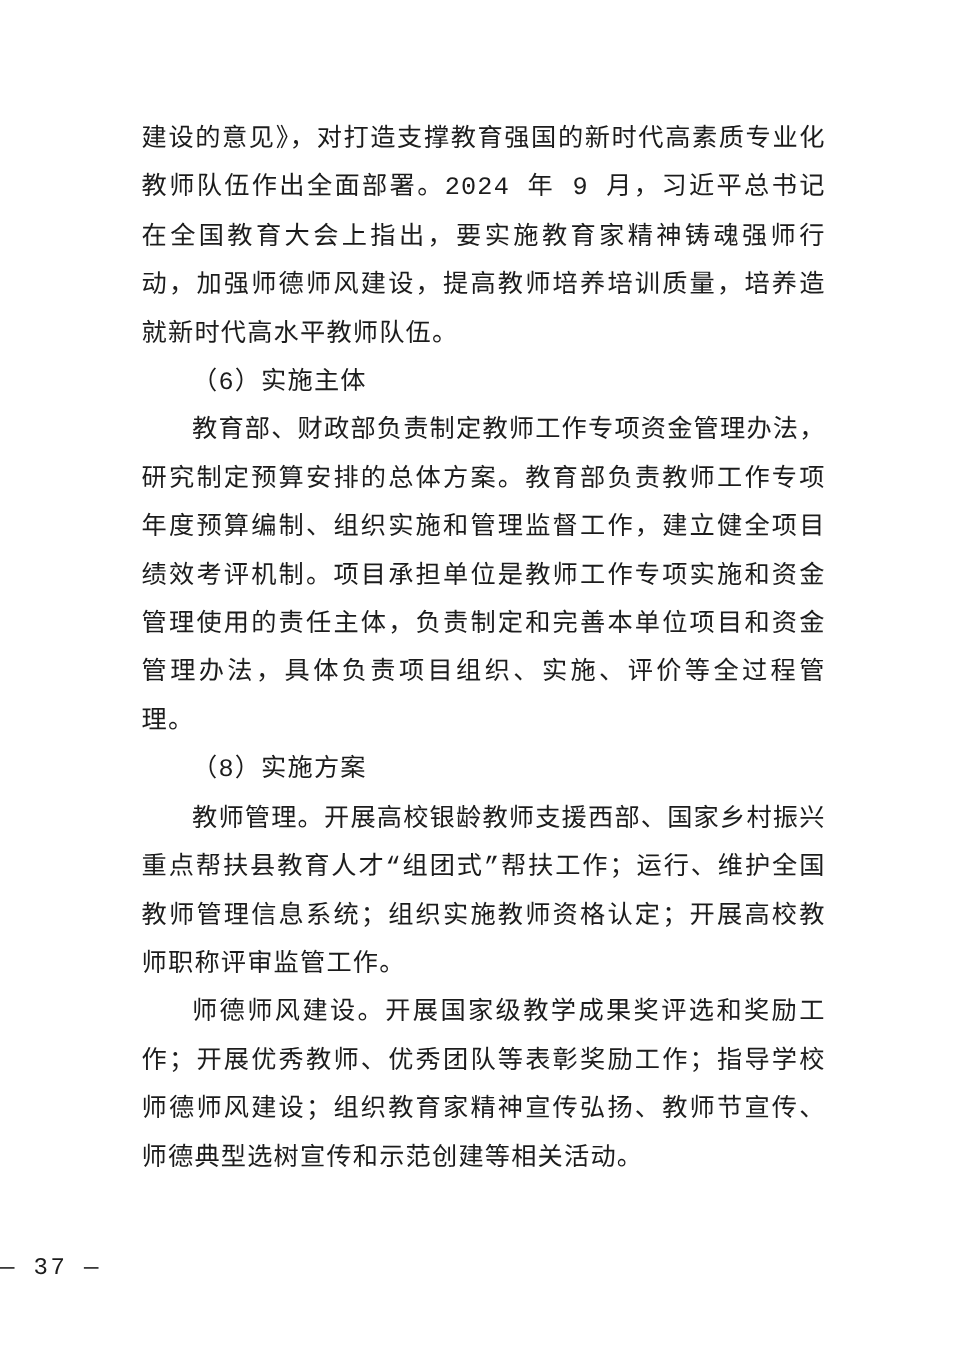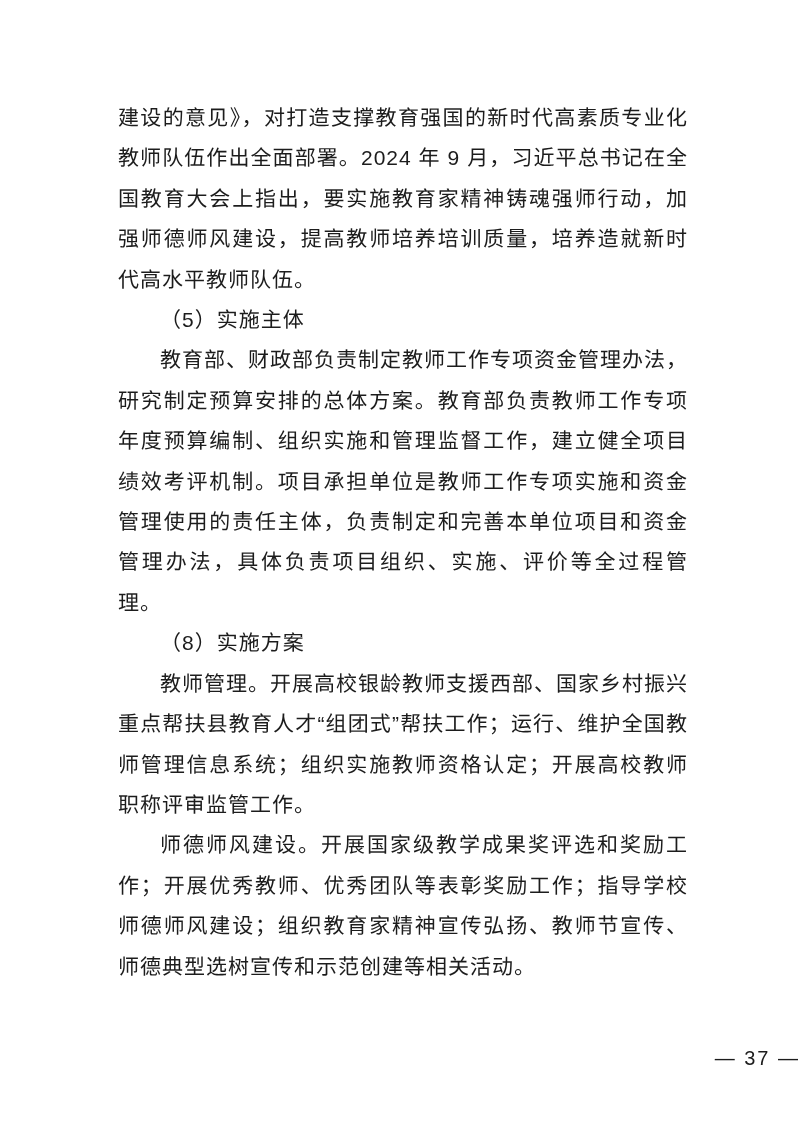--- a/index.html
+++ b/index.html
@@ -6,21 +6,21 @@
     margin: 0;
     padding: 0;
     background: #ffffff;
   }
   .page {
     position: relative;
     width: 800px;
     height: 1131px;
     background: #ffffff;
     overflow: hidden;
-    font-family: Liberation Sans, sans-serif;
+    font-family: Liberation Mono, monospace;
     color: #1c1c1c;
   }
   .doc-body {
     position: absolute;
     left: 118px;
     top: 98px;
     width: 570px;
     font-size: 21px;
     line-height: 40.4px;
     letter-spacing: 1px;
@@ -32,34 +32,34 @@
     text-indent: 2em;
   }
   .para.body-continuation {
     text-indent: 0;
   }
   .footer {
     position: absolute;
     left: 0;
     top: 1046px;
     width: 100%;
-    text-align: right;
+    text-align: left;
     font-size: 20px;
     line-height: 24px;
     letter-spacing: 2px;
     color: #1c1c1c;
   }
 </style>
 </head>
 <body>
 
 <div class="page">
   <div class="doc-body">
 
   <p class="para body-continuation">建设的意见》，对打造支撑教育强国的新时代高素质专业化教师队伍作出全面部署。2024 年 9 月，习近平总书记在全国教育大会上指出，要实施教育家精神铸魂强师行动，加强师德师风建设，提高教师培养培训质量，培养造就新时代高水平教师队伍。</p>
-      <p class="para heading">（5）实施主体</p>
+      <p class="para heading">（6）实施主体</p>
       <p class="para body">教育部、财政部负责制定教师工作专项资金管理办法，研究制定预算安排的总体方案。教育部负责教师工作专项年度预算编制、组织实施和管理监督工作，建立健全项目绩效考评机制。项目承担单位是教师工作专项实施和资金管理使用的责任主体，负责制定和完善本单位项目和资金管理办法，具体负责项目组织、实施、评价等全过程管理。</p>
       <p class="para heading">（8）实施方案</p>
       <p class="para body">教师管理。开展高校银龄教师支援西部、国家乡村振兴重点帮扶县教育人才“组团式”帮扶工作；运行、维护全国教师管理信息系统；组织实施教师资格认定；开展高校教师职称评审监管工作。</p>
       <p class="para body">师德师风建设。开展国家级教学成果奖评选和奖励工作；开展优秀教师、优秀团队等表彰奖励工作；指导学校师德师风建设；组织教育家精神宣传弘扬、教师节宣传、师德典型选树宣传和示范创建等相关活动。</p>
     </div>
   <div class="footer">— 37 —</div>
 </div>
 
 </body></html>

